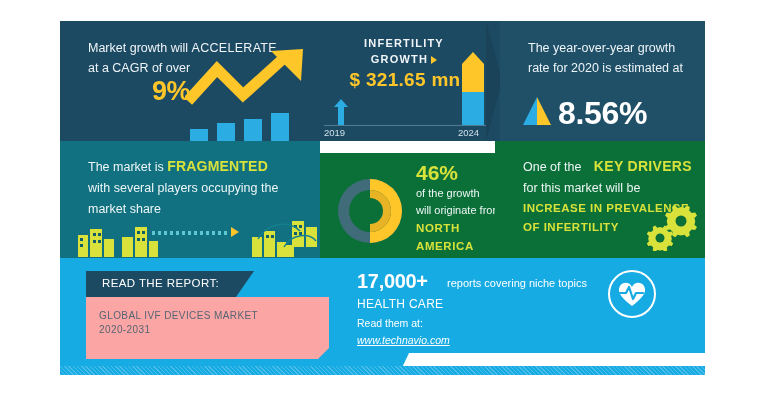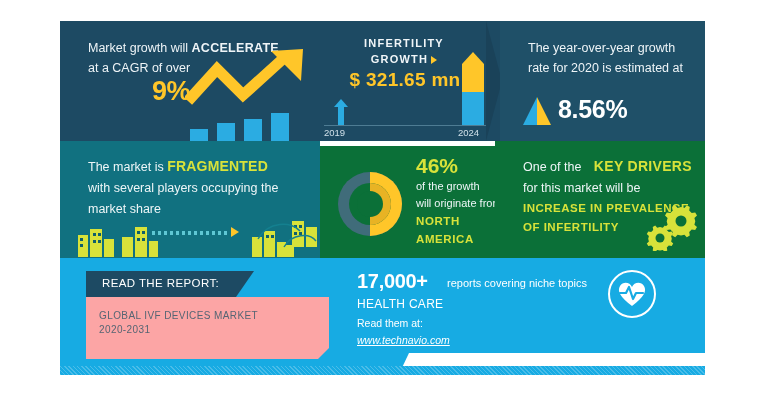--- a/index.html
+++ b/index.html
@@ -20,47 +20,47 @@
   .row1{position:absolute;left:0;top:0;width:645px;height:120px;background:#1d4a63;}
   .r1a{position:absolute;left:0;top:0;width:250px;height:120px;background:#1d4a63;}
   .r1b{position:absolute;left:250px;top:0;width:190px;height:120px;background:#1d4a63;}
   .r1c{position:absolute;left:440px;top:0;width:205px;height:140px;background:#1f5068;}
   .chev1{position:absolute;left:426px;top:0;width:0;height:0;
     border-top:60px solid transparent;border-bottom:60px solid transparent;
     border-left:16px solid #1a4259;}
 
   .p1txt{position:absolute;left:28px;top:17px;width:215px;color:#eef4f7;
     font-size:12.5px;line-height:20px;}
-  .p1txt b{font-weight:bold;letter-spacing:.3px;}
+  .p1txt b{font-weight:normal;letter-spacing:.3px;}
   .nine{position:absolute;left:92px;top:55px;color:#ffc629;font-size:27px;font-weight:bold;letter-spacing:-.5px;}
 
   
   .bars{position:absolute;left:130px;top:92px;width:120px;height:28px;}
   .arrowline{position:absolute;left:125px;top:28px;width:125px;height:68px;}
 
   
   .ig-label{position:absolute;left:14px;top:14px;width:160px;color:#f0f5f8;
     font-size:11px;font-weight:bold;letter-spacing:1.2px;line-height:16px;text-align:center;}
   .ig-tri{display:inline-block;width:0;height:0;vertical-align:middle;
     border-top:4px solid transparent;border-bottom:4px solid transparent;border-left:6px solid #ffc629;margin-left:3px;}
   .ig-val{position:absolute;left:10px;top:48px;width:170px;text-align:center;color:#ffc629;font-size:19px;font-weight:bold;letter-spacing:.3px;}
   .ig-axis{position:absolute;left:14px;top:104px;width:165px;height:1px;background:#4e7c93;}
   .ig-y1{position:absolute;left:14px;top:106px;color:#cfe0e9;font-size:9.5px;}
   .ig-y2{position:absolute;left:148px;top:106px;color:#cfe0e9;font-size:9.5px;}
   .ig-arr1{position:absolute;left:24px;top:78px;width:14px;height:26px;}
   .ig-arr2{position:absolute;left:152px;top:31px;width:22px;height:73px;}
 
   .p3txt{position:absolute;left:28px;top:17px;width:185px;color:#eef4f7;font-size:12.5px;line-height:20px;}
-  .p3val{position:absolute;left:58px;top:74px;color:#ffffff;font-size:25px;font-weight:bold;letter-spacing:-.3px;}
+  .p3val{position:absolute;left:58px;top:74px;color:#ffffff;font-size:32px;font-weight:bold;letter-spacing:-.3px;}
   .p3tri{position:absolute;left:20px;top:76px;width:34px;height:28px;}
 
   
   .row2{position:absolute;left:0;top:120px;width:645px;height:117px;}
   .r2a{position:absolute;left:0;top:0;width:260px;height:117px;background:#117180;}
-  .r2b{position:absolute;left:260px;top:5px;width:175px;height:117px;background:#0b7038;}
+  .r2b{position:absolute;left:260px;top:12px;width:175px;height:117px;background:#0b7038;}
   .r2c{position:absolute;left:435px;top:0;width:210px;height:117px;background:#0b7038;}
 
   .p4txt{position:absolute;left:28px;top:15px;width:218px;color:#eef6f7;font-size:12.5px;line-height:21px;}
   .p4txt b{color:#d8e23a;font-weight:bold;font-size:14px;letter-spacing:.2px;}
   .cityrow{position:absolute;left:10px;top:74px;width:250px;height:42px;}
   .dashline{position:absolute;left:92px;top:90px;width:78px;height:4px;
      background:repeating-linear-gradient(90deg,#5fc7d4 0 3px,transparent 3px 6px);}
   .dashtri{position:absolute;left:171px;top:86px;width:0;height:0;
      border-top:5px solid transparent;border-bottom:5px solid transparent;border-left:8px solid #ffc629;}
 

